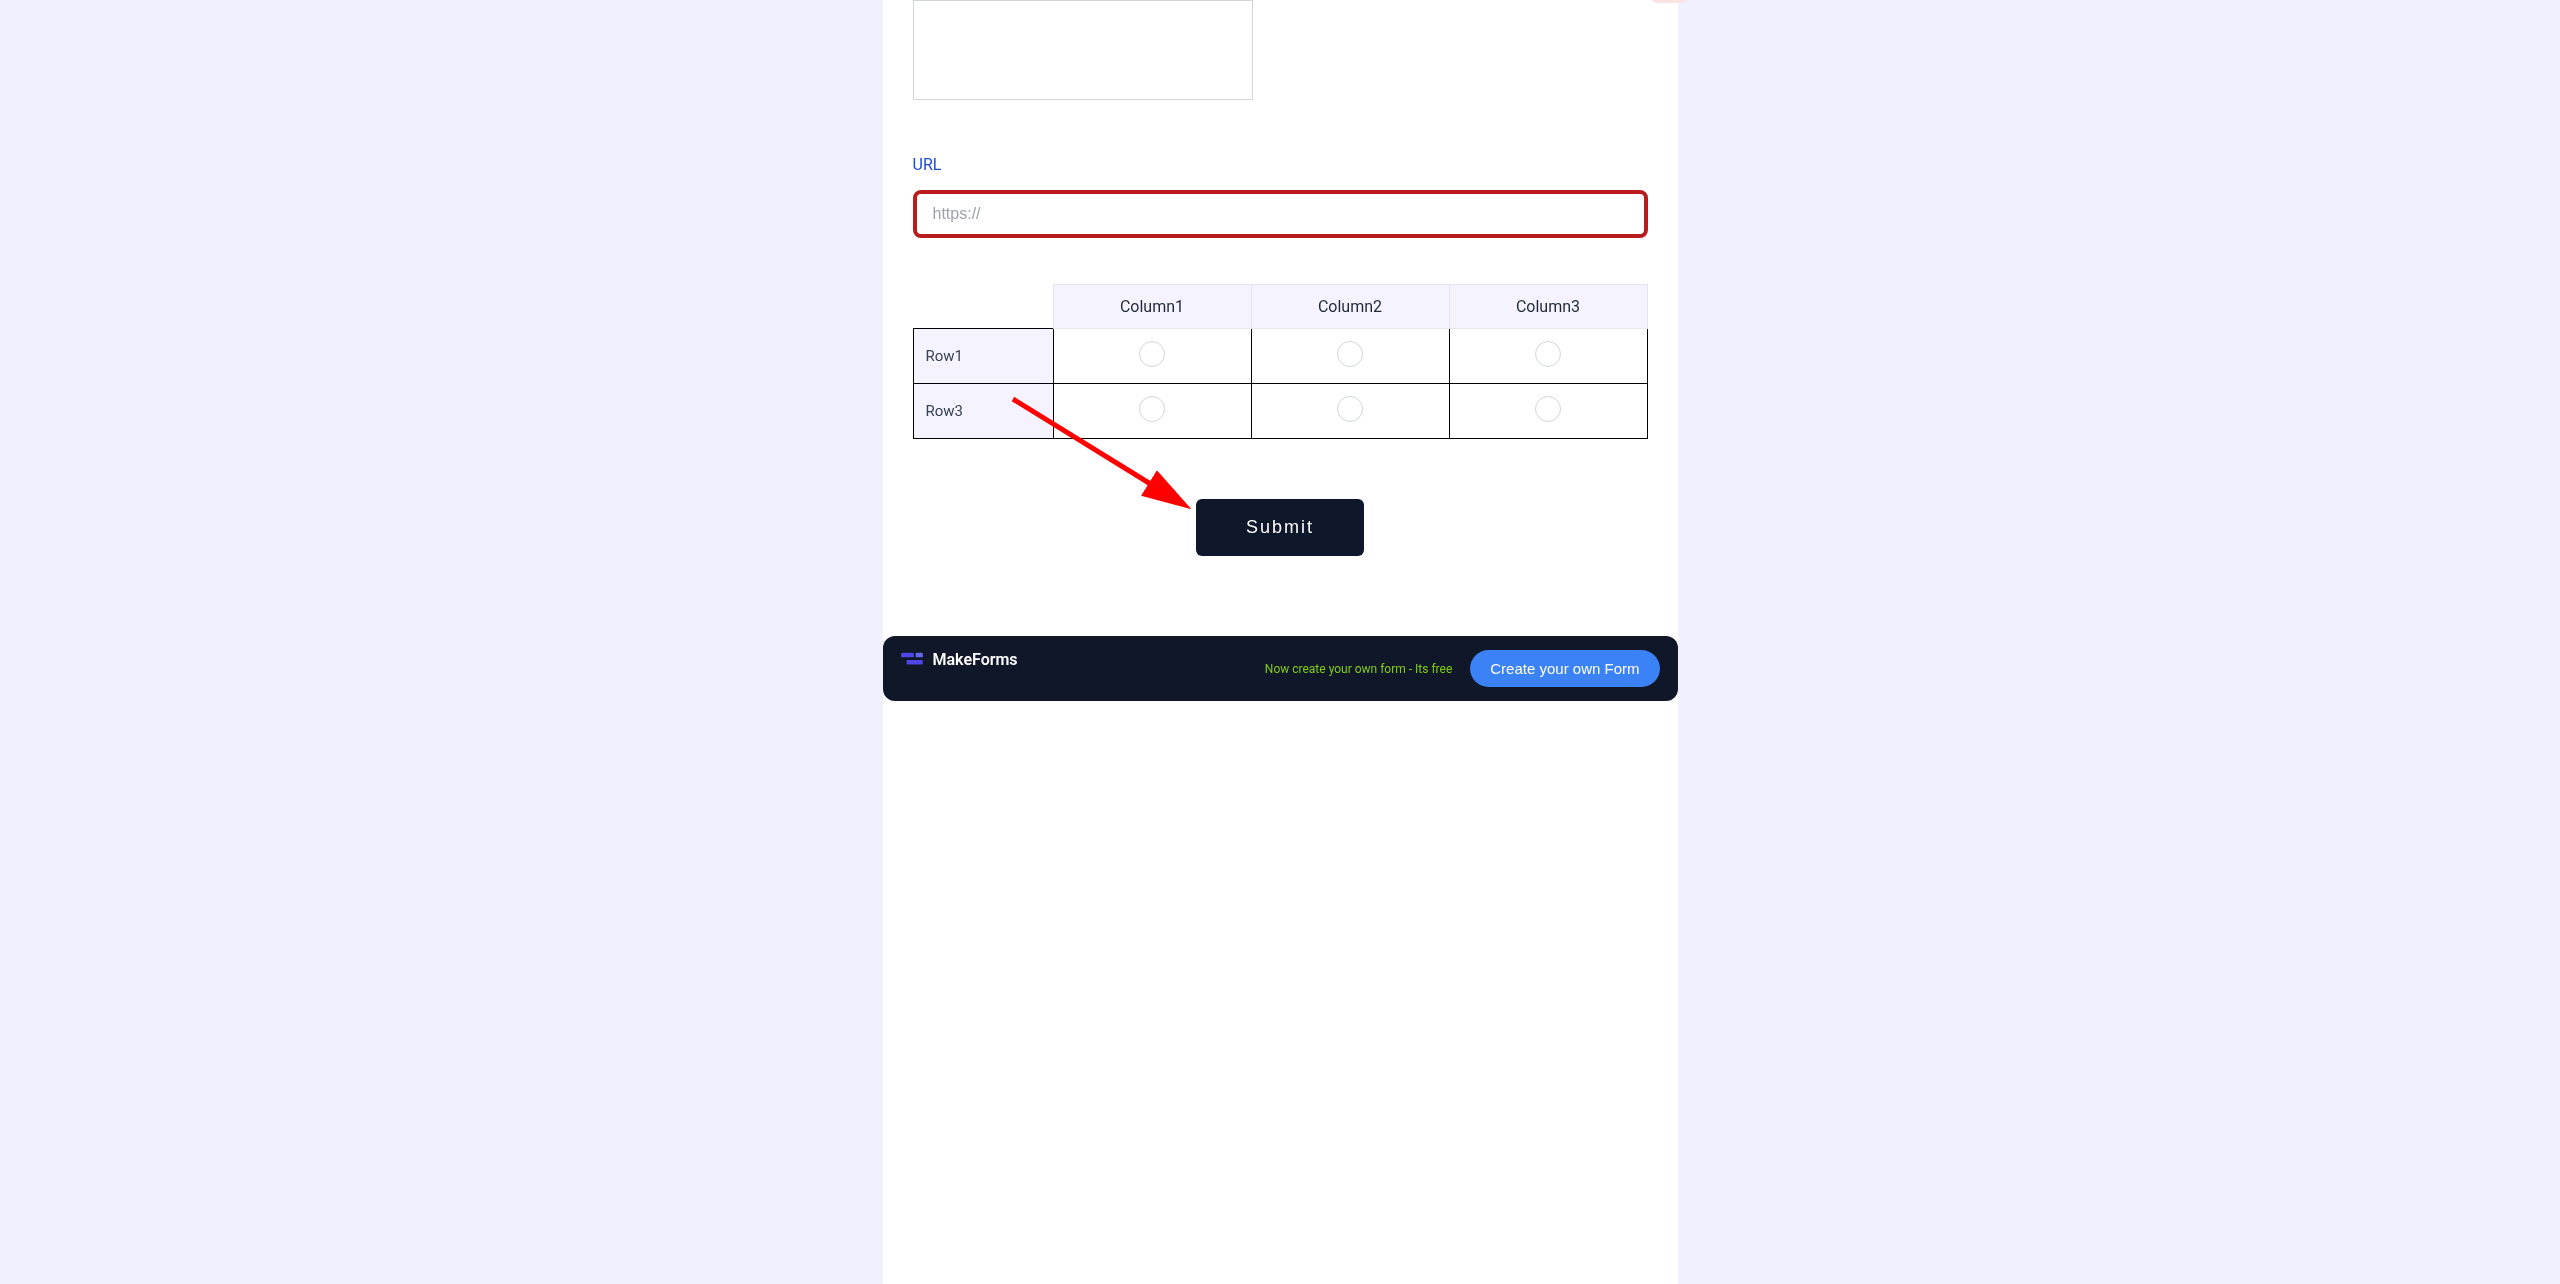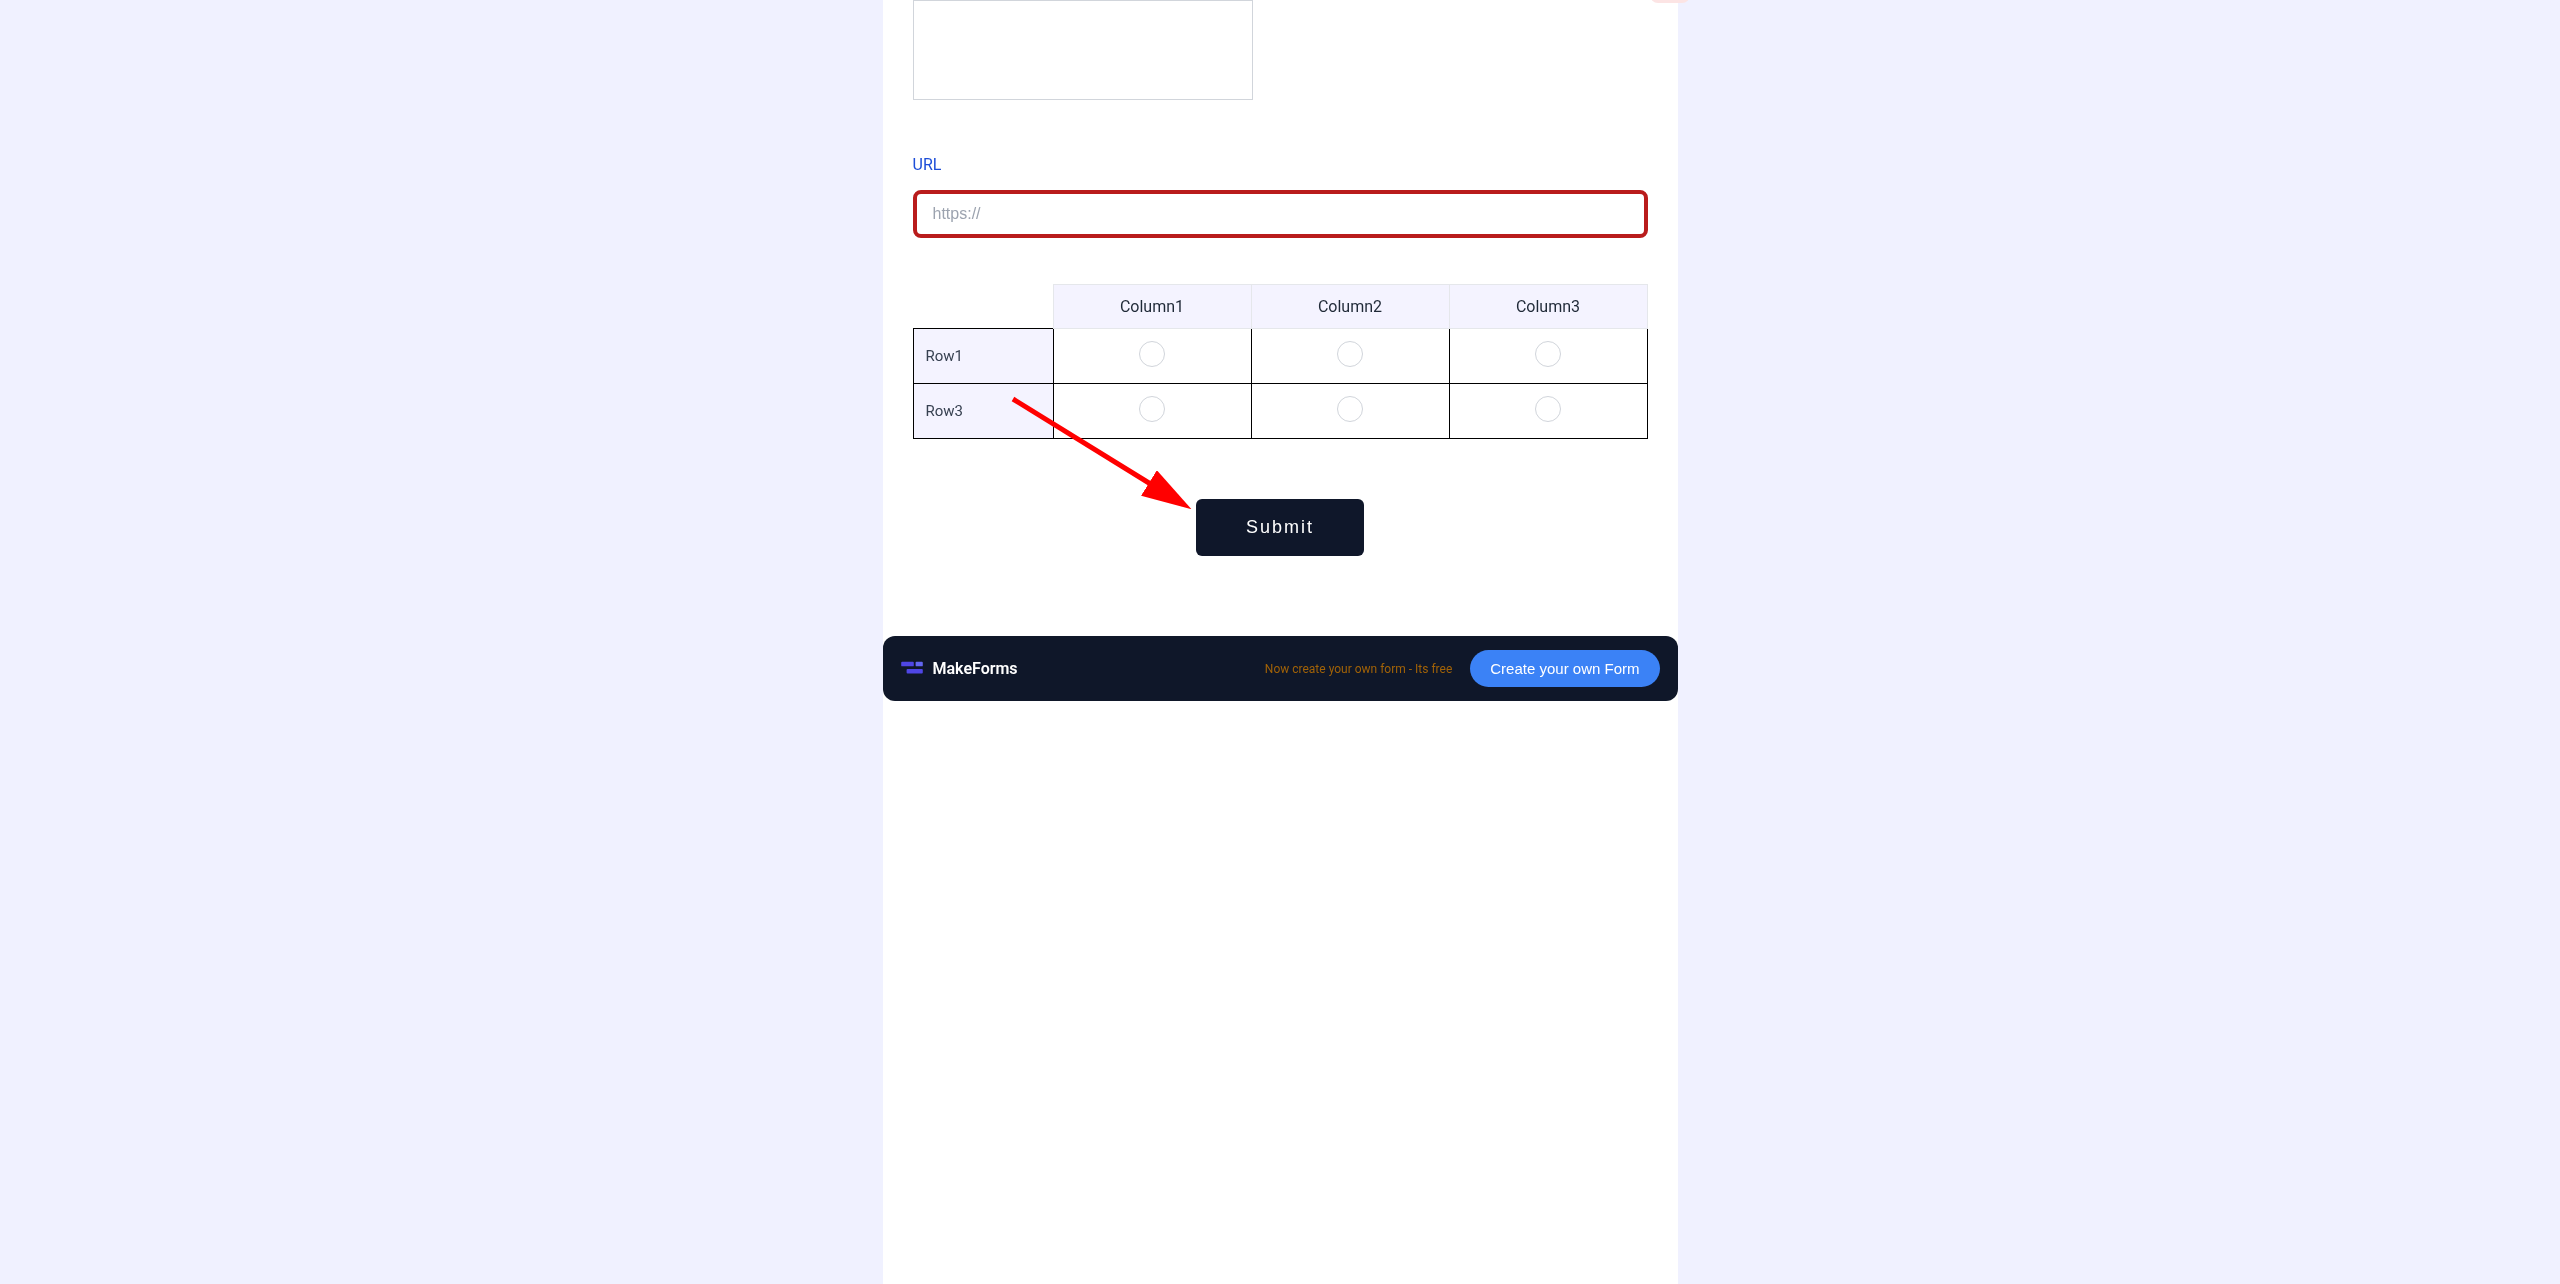--- a/index.html
+++ b/index.html
@@ -118,21 +118,21 @@
       left: 90px;
       top: -110px;
       pointer-events: none;
     }
     .footer-bar {
       background-color: #0f1729;
       border-radius: 12px;
       margin: 0 0 10px 0;
       padding: 14px 18px;
       display: flex;
-      align-items: center;
+      align-items: flex-start;
       justify-content: space-between;
     }
     .footer-left {
       display: flex;
       align-items: center;
       gap: 10px;
     }
     .footer-logo {
       width: 22px;
       height: 18px;
@@ -146,21 +146,21 @@
       color: #ffffff;
       font-weight: 600;
       font-size: 16px;
     }
     .footer-right {
       display: flex;
       align-items: center;
       gap: 18px;
     }
     .footer-text {
-      color: #a16207;
+      color: #84cc16;
       font-size: 12px;
     }
     .footer-cta {
       background-color: #3b82f6;
       color: #ffffff;
       border: none;
       padding: 10px 20px;
       font-size: 15px;
       font-weight: 500;
       border-radius: 20px;

